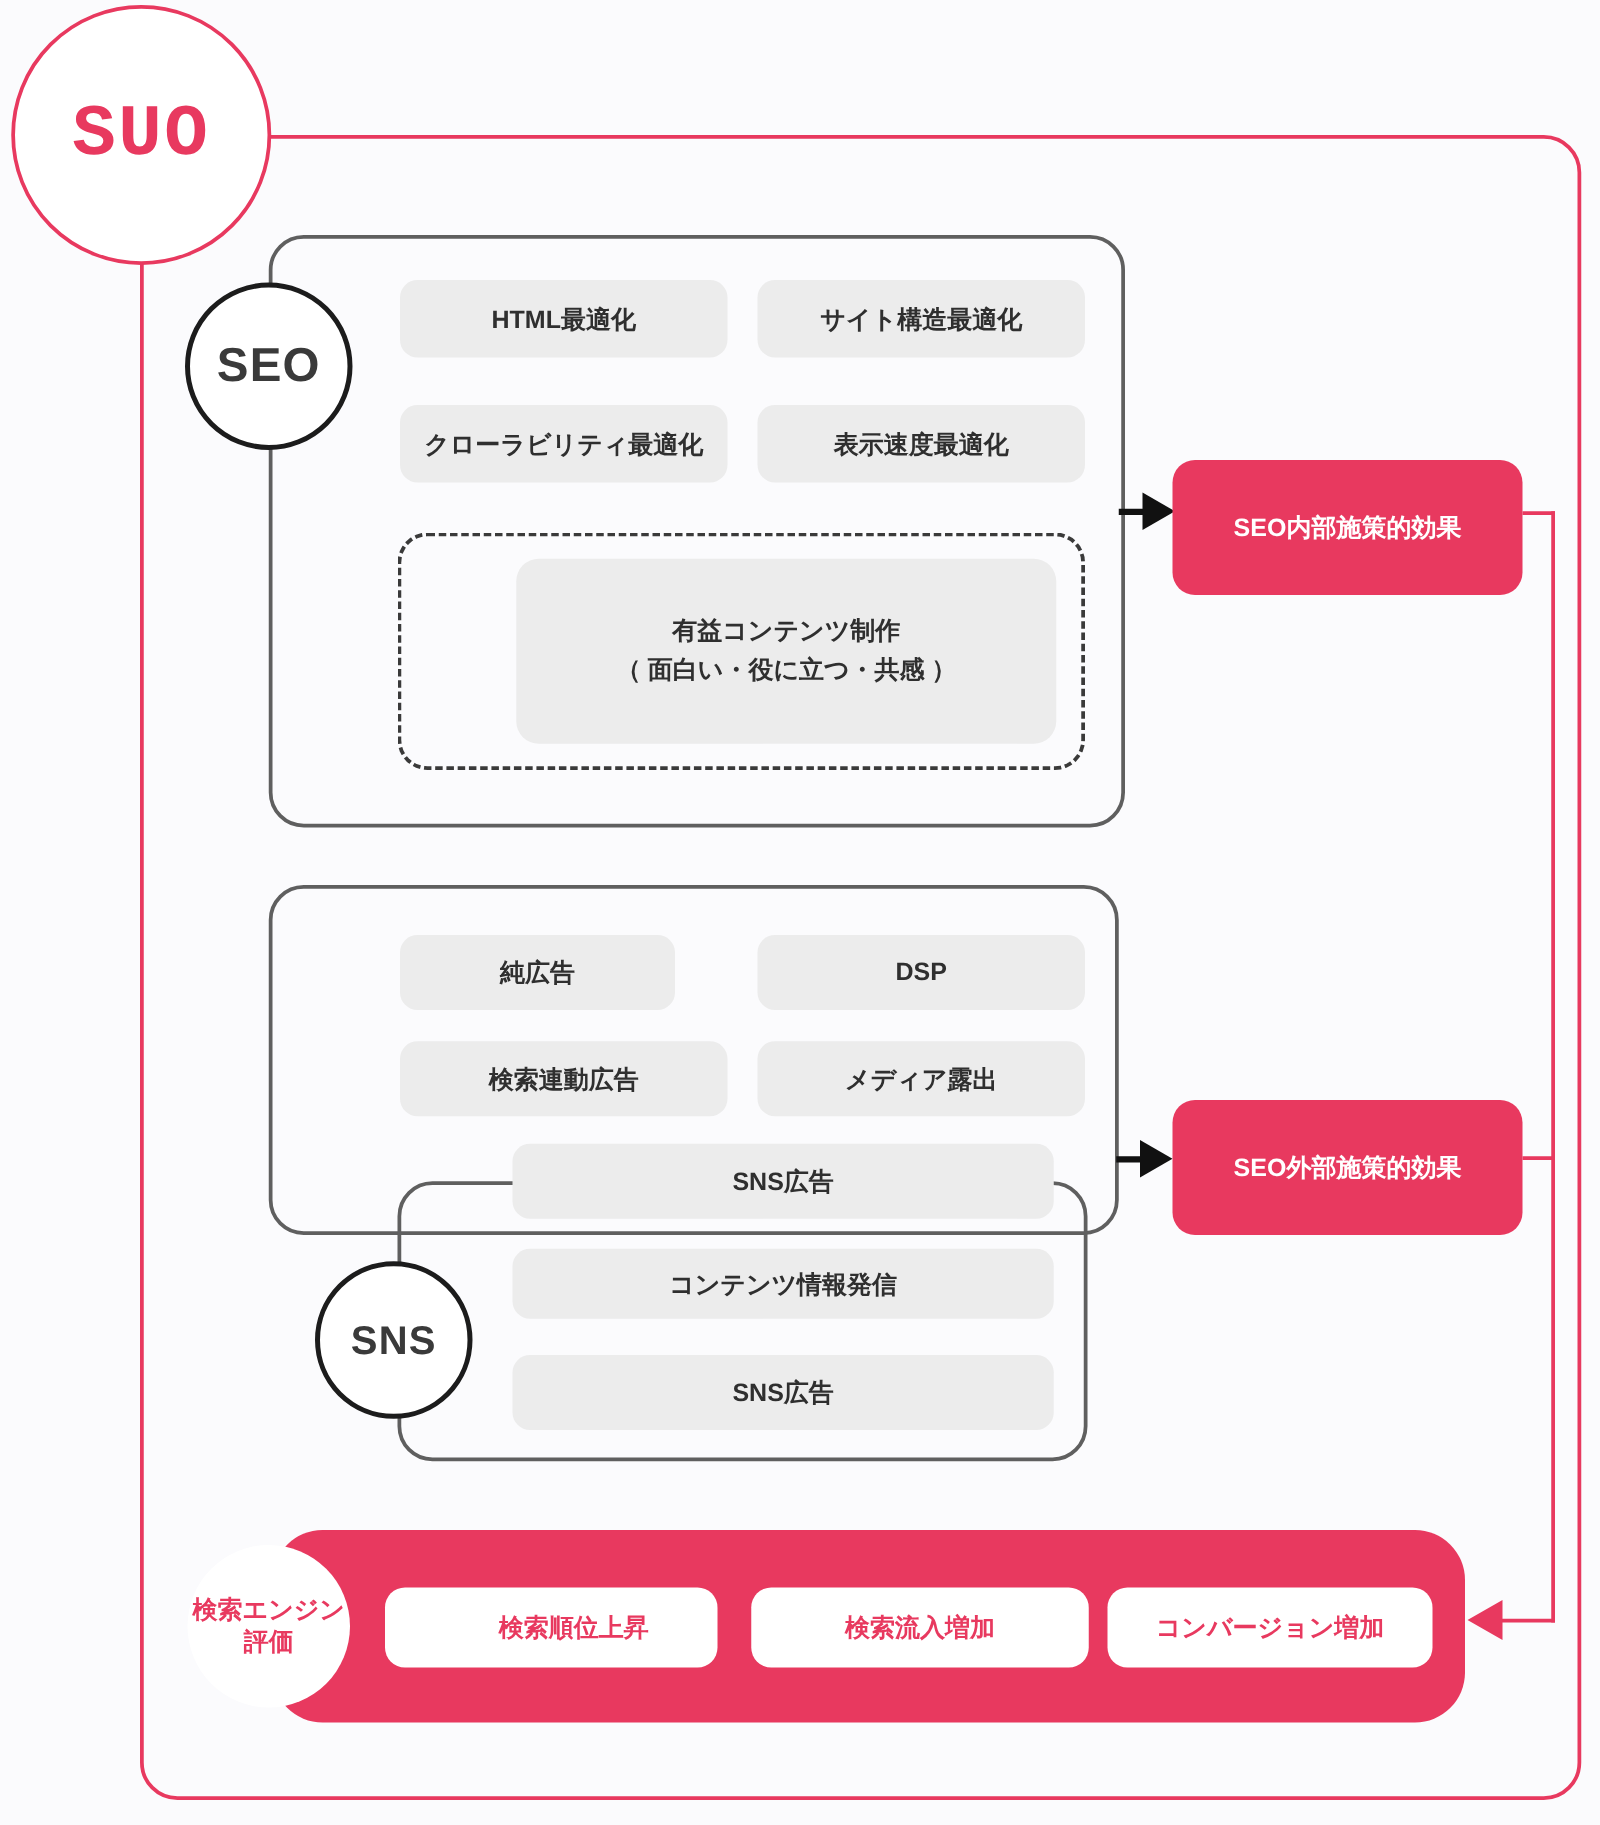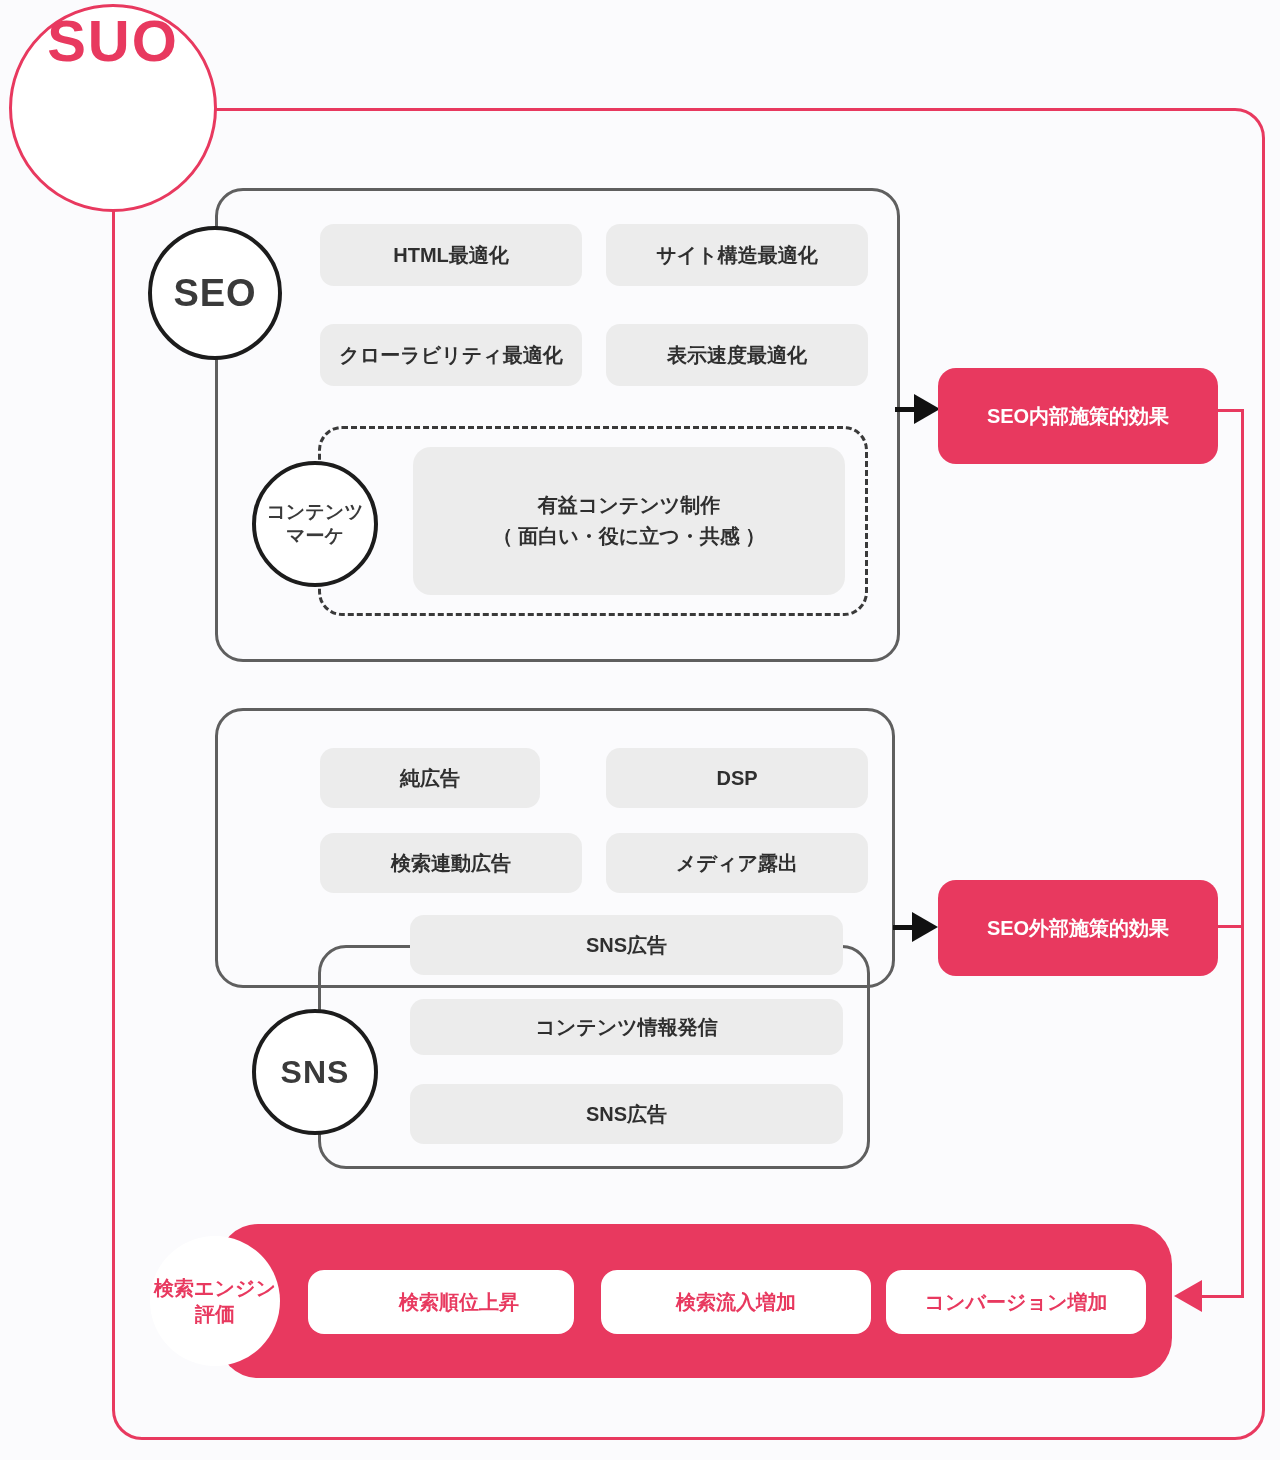--- a/index.html
+++ b/index.html
@@ -11,21 +11,21 @@
   .canvas { position: relative; width: 1280px; height: 1460px; overflow: hidden; }
 
   
   .outer-border {
     position: absolute; left: 112px; top: 108px; width: 1153px; height: 1332px;
     border: 3px solid var(--accent-pink, #e8395f); border-radius: 30px;
   }
   .suo-circle {
     position: absolute; left: 9px; top: 4px; width: 208px; height: 208px;
     background: #fff; border: 3px solid var(--accent-pink, #e8395f); border-radius: 50%;
-    display: flex; align-items: flex-start; justify-content: center; z-index: 4;
+    display: flex; align-items: center; justify-content: center; z-index: 4; font-family: Liberation Mono, monospace;
   }
   .suo-label {
     color: var(--accent-pink, #e8395f); font-size: 58px; font-weight: 800; letter-spacing: 2px;
   }
 
   
   .group-box {
     position: absolute; border: 3px solid var(--border-gray, #5f5f5f);
     border-radius: 28px; background: transparent;
   }
@@ -78,21 +78,21 @@
   .black-head {
     position: absolute; width: 0; height: 0; z-index: 2;
     border-top: 15px solid transparent; border-bottom: 15px solid transparent;
     border-left: 26px solid #111;
   }
   .bh-1 { left: 914px; top: 394px; }
   .bh-2 { left: 912px; top: 912px; }
 
   
   .result-box {
-    position: absolute; left: 938px; width: 280px; height: 96px;
+    position: absolute; left: 938px; width: 280px; height: 108px;
     background: var(--accent-pink, #e8395f); border-radius: 18px;
     display: flex; align-items: center; justify-content: center;
     color: #fff; font-size: 20px; font-weight: 700; z-index: 2;
   }
   .rb-internal { top: 368px; }
   .rb-external { top: 880px; }
 
   
   .pink-line { position: absolute; background: var(--accent-pink, #e8395f); z-index: 1; }
   .pl-out1 { left: 1218px; top: 409px; width: 26px; height: 3px; }
@@ -148,24 +148,20 @@
     <span>サイト構造最適化</span>
   </div>
   <div class="pill p-crawl">
     <span>クローラビリティ最適化</span>
   </div>
   <div class="pill p-speed">
     <span>表示速度最適化</span>
   </div>
 
   <div class="dashed-box"></div>
-  <div class="node-circle circle-cm">
-    <span>コンテンツ</span>
-    <span>マーケ</span>
-  </div>
   <div class="pill p-useful">
     <span>有益コンテンツ制作</span>
     <span>（ 面白い・役に立つ・共感 ）</span>
   </div>
 
   <div class="black-line bl-1"></div>
   <div class="black-head bh-1"></div>
   <div class="result-box rb-internal">
     <span>SEO内部施策的効果</span>
   </div>

